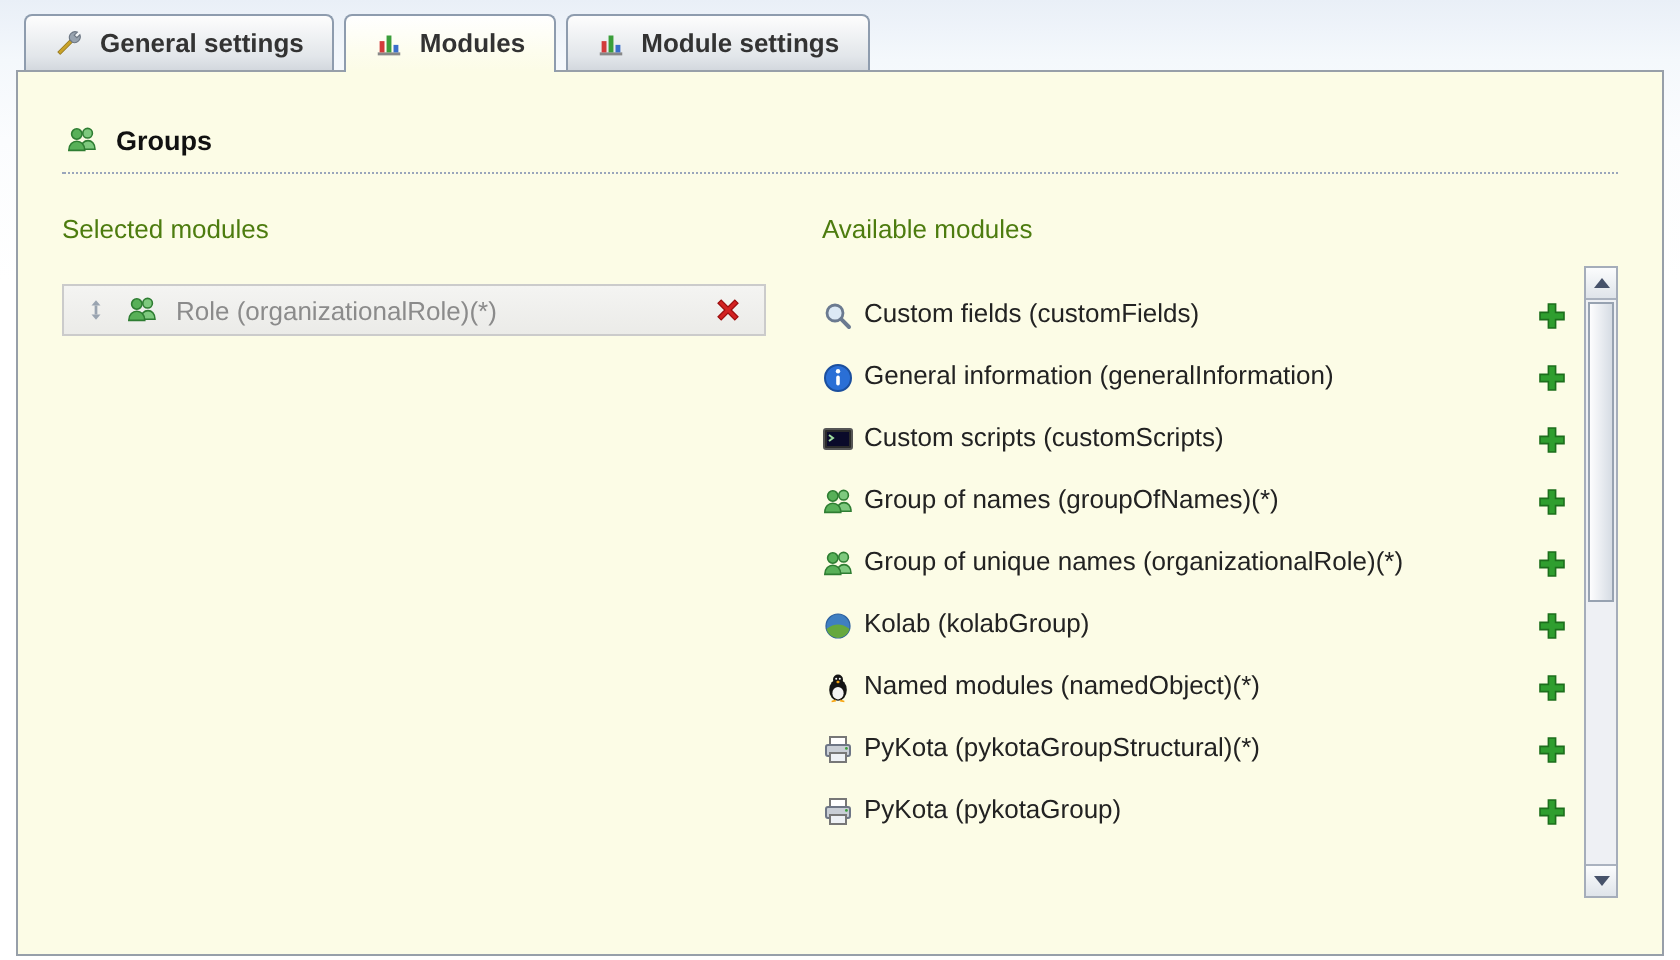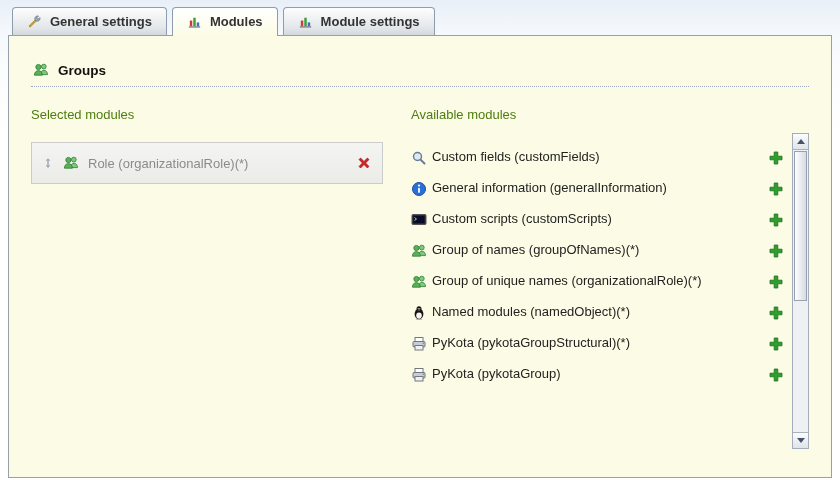--- a/index.html
+++ b/index.html
@@ -37,21 +37,21 @@
     padding:12px 2px 8px; border-bottom:1px dotted #9aa6bb;
     font-weight:bold; font-size:13.5px; color:#111;
   }
   .cols { display:flex; margin-top:20px; }
   .col-left  { width:352px; margin-right:28px; }
   .col-right { flex:1; display:flex; gap:8px; }
   .avail-main { flex:1; }
   .col-heading { margin-bottom:20px; color:#4d7c0f; }
   
   .selected-box {
-    height:42px; border:1px solid #cbcbcb;
+    height:26px; border:1px solid #cbcbcb;
     background:linear-gradient(#f4f4f2,#ebebe8);
     display:flex; align-items:center; gap:9px; padding:0 10px;
   }
   .selected-label { flex:1; color:#8b8b8b; }
   
   .avail-row { display:flex; align-items:center; gap:5px; min-height:31px; }
   .avail-label { flex:1 1 auto; max-width:272px; line-height:1.15; }
   .plus-btn { margin-left:auto; cursor:pointer; flex:none; }
   
   .i16 { width:16px; height:16px; display:block; flex:none; }
@@ -237,20 +237,34 @@
             </svg>
           </span>
           <span class="avail-label">Group of unique names (organizationalRole)(*)</span>
           <span class="i16 plus-btn">
             <svg viewBox="0 0 16 16" width="16" height="16">
                 <path d="M6.2 2h3.6v4.2H14v3.6H9.8V14H6.2V9.8H2V6.2h4.2z" fill="#2f9e2f" stroke="#1c6e1c" stroke-width="0.8"></path>
               </svg>
           </span>
         </div>
 
+        <div class="avail-row">
+          <span class="i16">
+            <svg viewBox="0 0 16 16" width="16" height="16">
+              <circle cx="8" cy="8" r="6" fill="#3f7fc1" stroke="#2b5f9e" stroke-width="0.6"></circle>
+              <path d="M2.2 9.5a6 6 0 0 0 11.6 0c-2-1.5-4-2.2-5.8-2.2s-3.8.7-5.8 2.2z" fill="#66a83e"></path>
+            </svg>
+          </span>
+          <span class="avail-label">Kolab (kolabGroup)</span>
+          <span class="i16 plus-btn">
+            <svg viewBox="0 0 16 16" width="16" height="16">
+                <path d="M6.2 2h3.6v4.2H14v3.6H9.8V14H6.2V9.8H2V6.2h4.2z" fill="#2f9e2f" stroke="#1c6e1c" stroke-width="0.8"></path>
+              </svg>
+          </span>
+        </div>
 
         <div class="avail-row">
           <span class="i16">
             <svg viewBox="0 0 16 16" width="16" height="16">
               <ellipse cx="8" cy="9" rx="4.4" ry="5.4" fill="#141414"></ellipse>
               <ellipse cx="8" cy="10.6" rx="2.8" ry="3.1" fill="#f4f4f4"></ellipse>
               <circle cx="8" cy="3.8" r="2.5" fill="#141414"></circle>
               <circle cx="7.1" cy="3.4" r="0.5" fill="#fff"></circle>
               <circle cx="8.9" cy="3.4" r="0.5" fill="#fff"></circle>
               <path d="M7 5l1-.8 1 .8-1 .8z" fill="#f7a511"></path>

